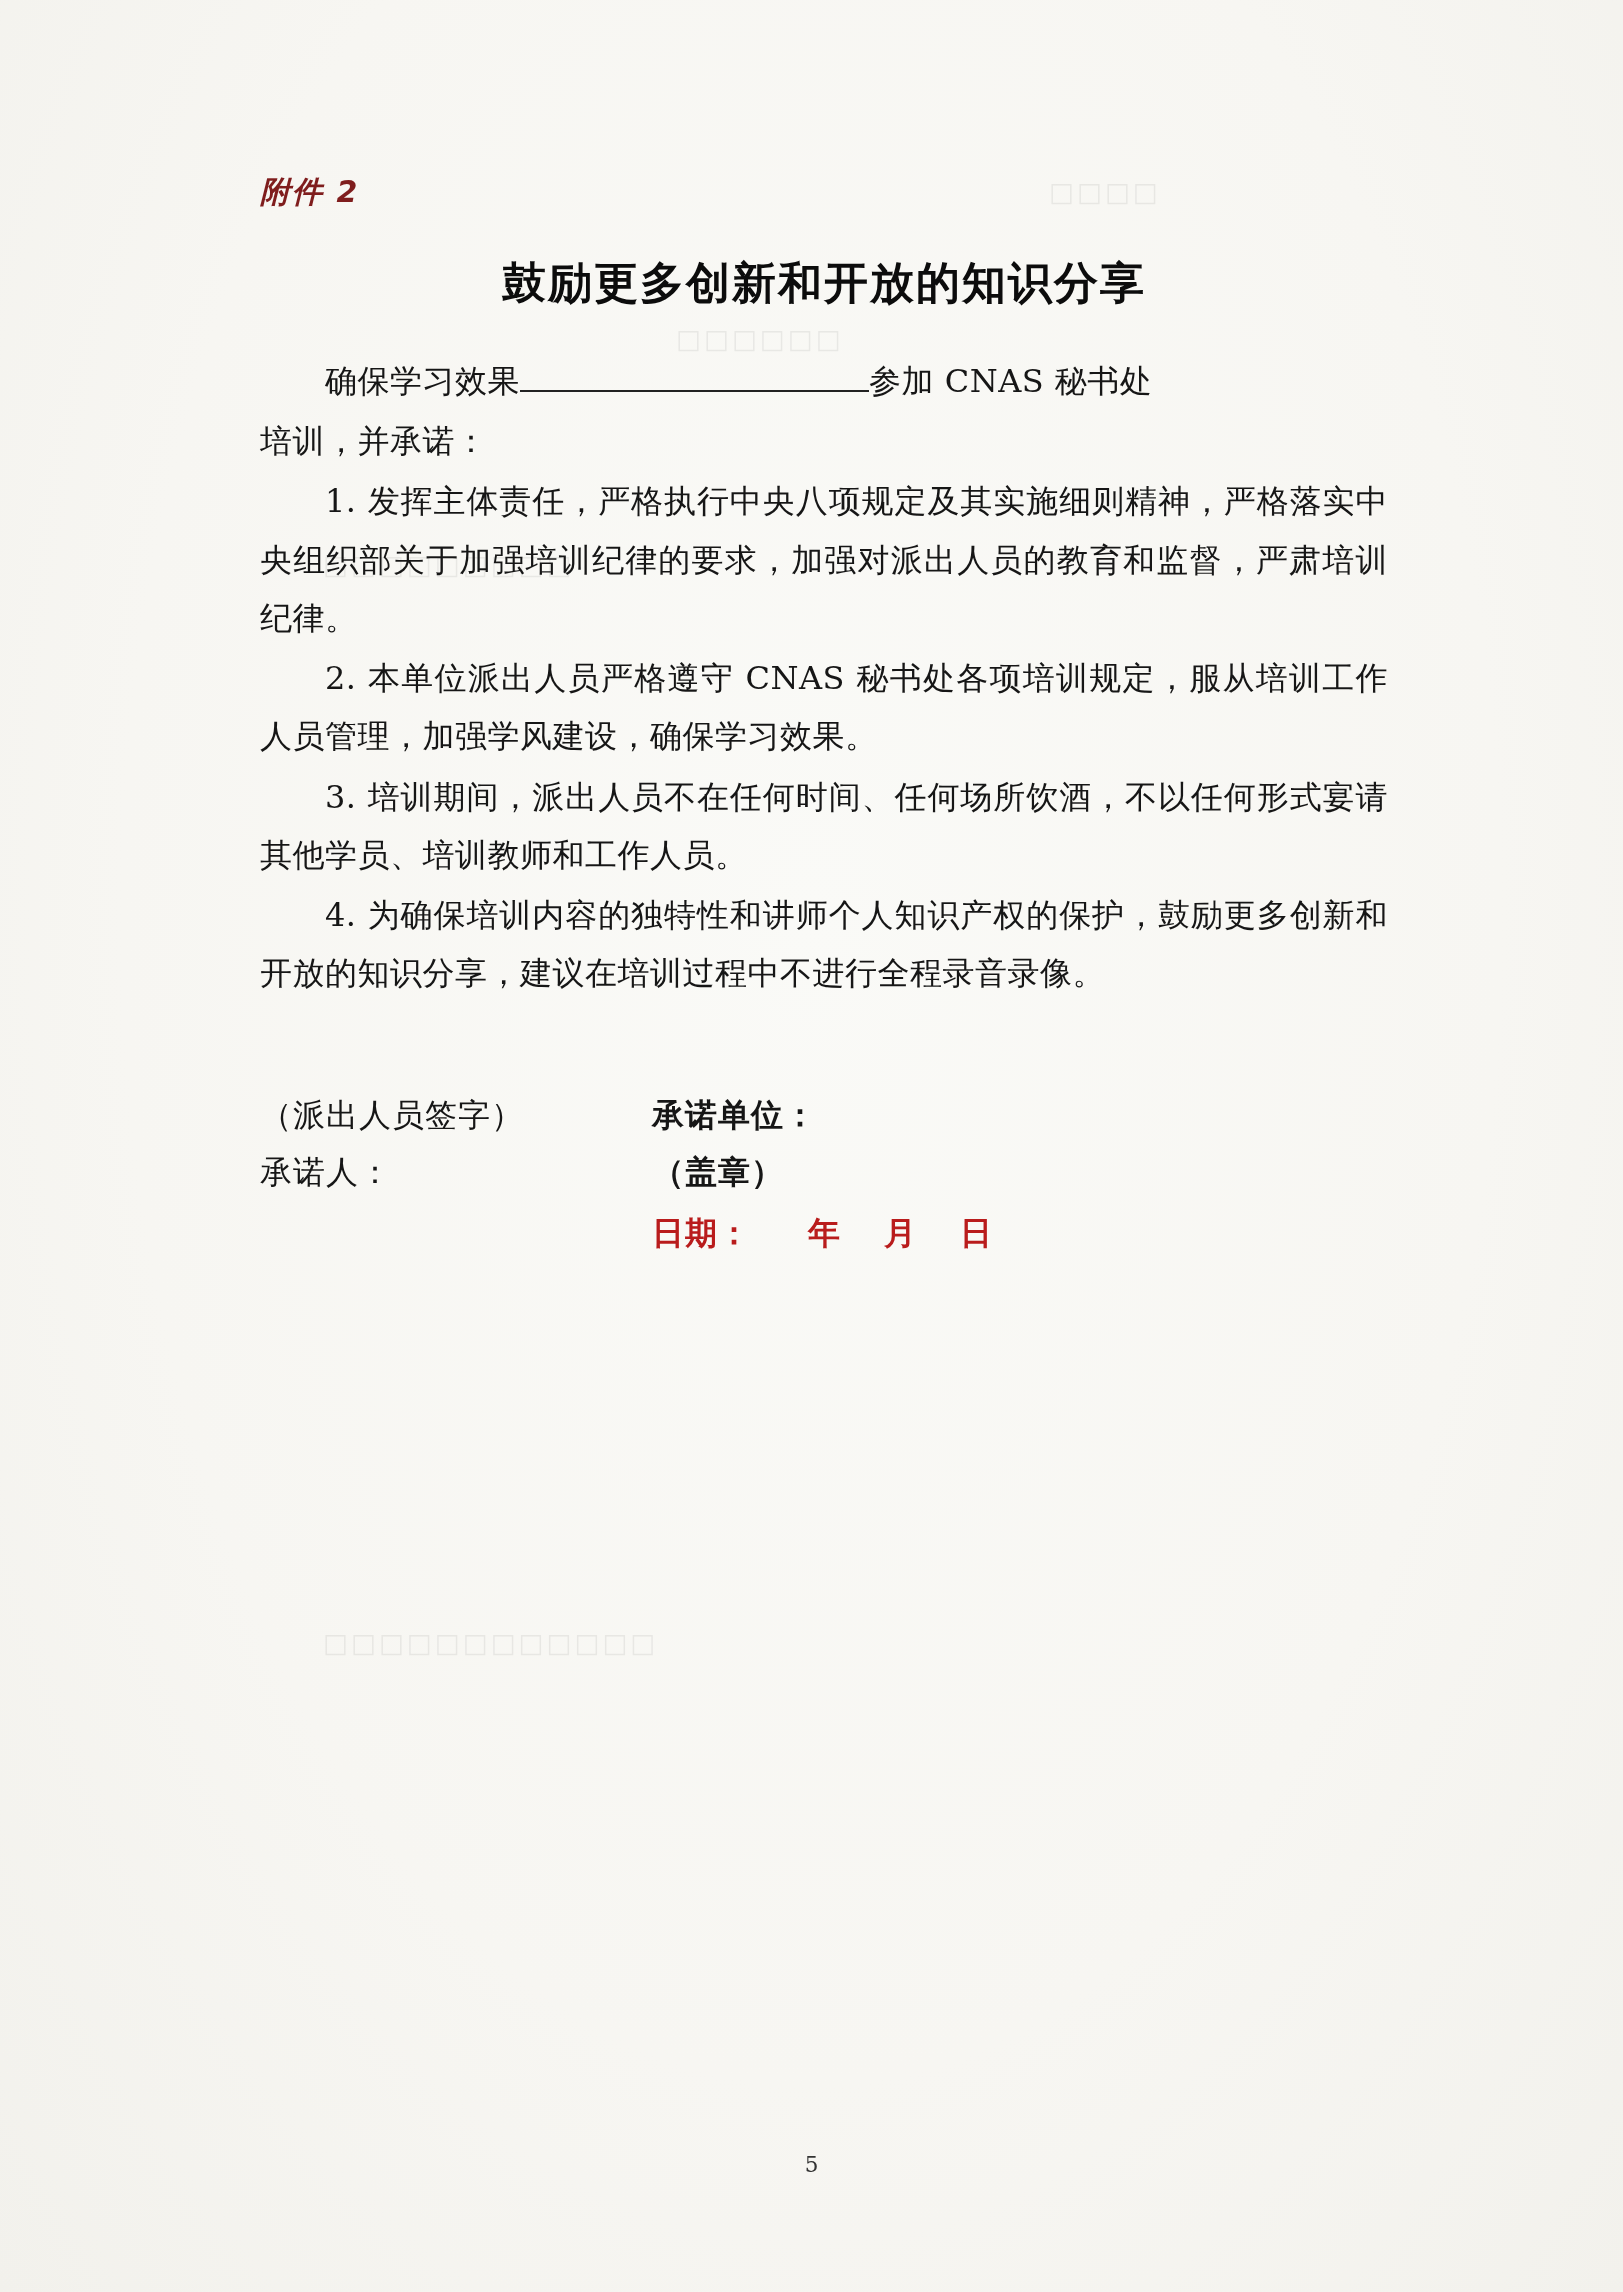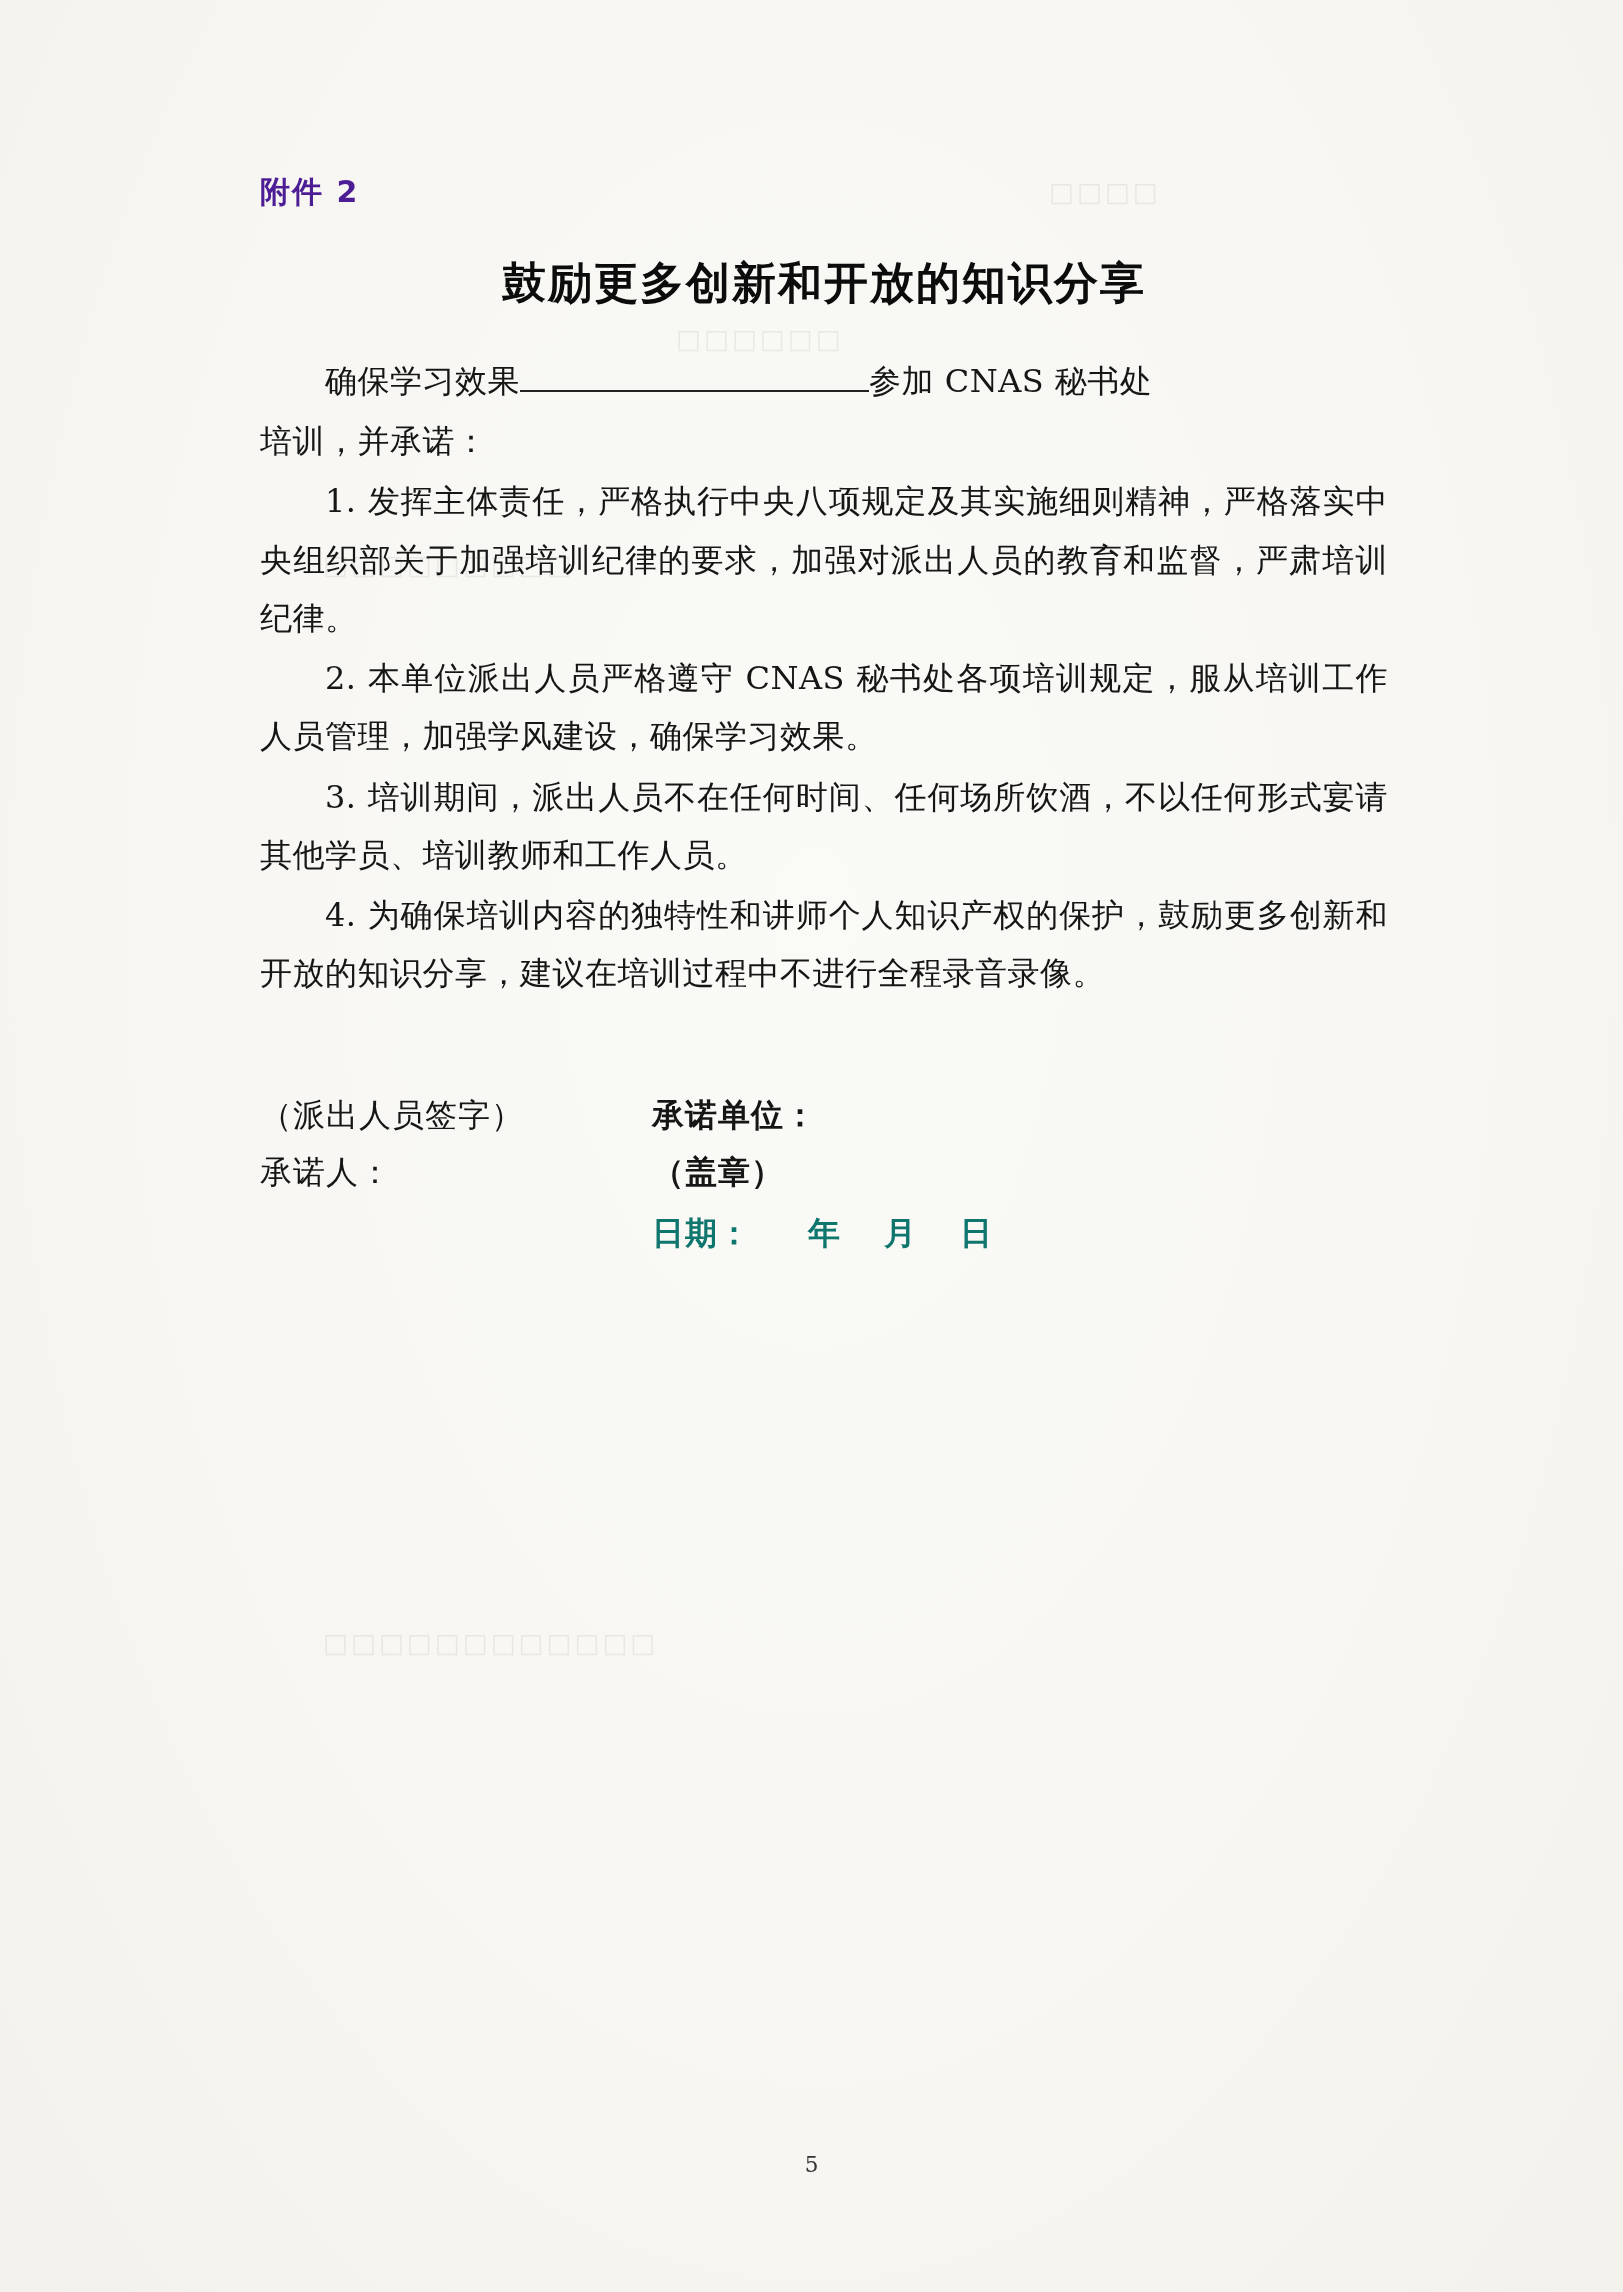--- a/index.html
+++ b/index.html
@@ -33,22 +33,23 @@
   }
   .content {
     position: relative;
     padding: 172px 235px 0 260px;
   }
   .attachment-label {
     font-family: "DejaVu Sans", "Liberation Sans", sans-serif;
     font-weight: bold;
     font-size: 30px;
     letter-spacing: 2px;
-    color: #4c1d95;
+    color: #7f1d1d;
     margin-bottom: 41px;
+    font-style: italic;
   }
   .doc-title {
     font-family: "DejaVu Sans", "Liberation Sans", sans-serif;
     font-weight: bold;
     font-size: 44px;
     letter-spacing: 2px;
     text-align: center;
     color: #0c0c0c;
     margin: 0 0 39px 0;
   }
@@ -86,21 +87,21 @@
   .sign-line {
     font-size: 32px;
     line-height: 1.78;
     letter-spacing: 1px;
     color: #161616;
   }
   .date-line {
     font-size: 32px;
     letter-spacing: 1px;
     margin-top: 11.8px;
-    color: #0f766e;
+    color: #b91c1c;
   }
   .date-line .gap { display: inline-block; width: 57px; }
   .date-line .gap-sm { display: inline-block; width: 43px; }
 
   .page-number {
     position: absolute;
     bottom: 116px;
     left: 0;
     width: 100%;
     text-align: center;

